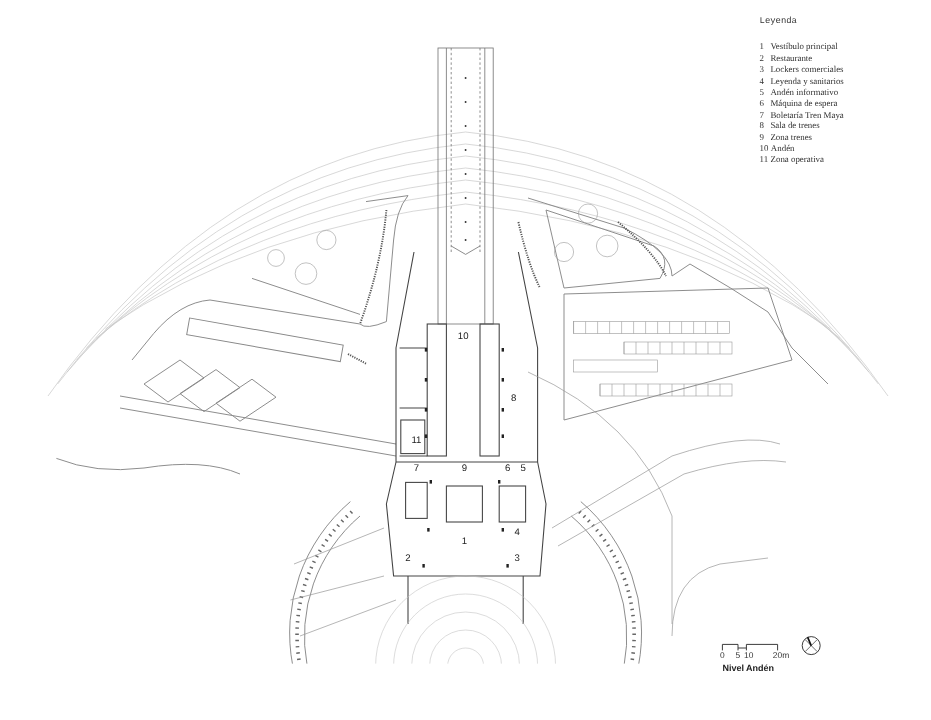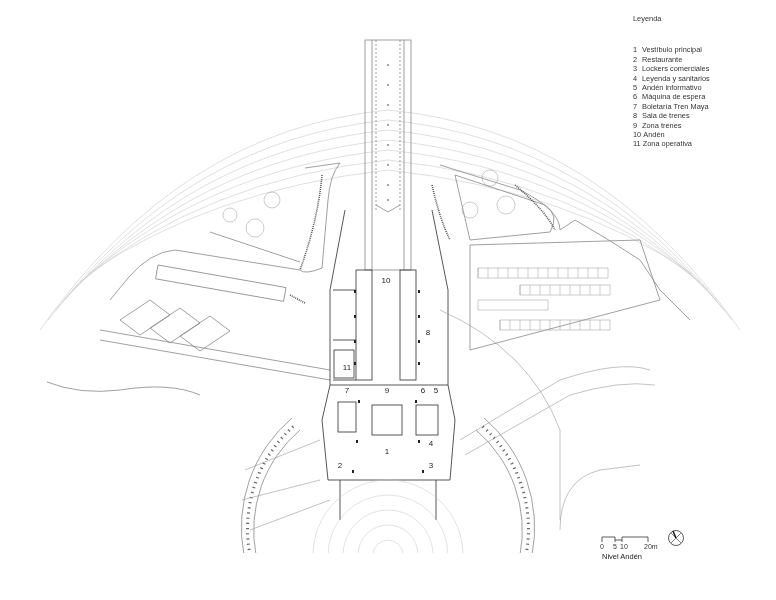--- a/index.html
+++ b/index.html
@@ -1,25 +1,25 @@
 <!DOCTYPE html>
 <html><head>
 <meta charset="utf-8">
 <style>
   html,body{margin:0;padding:0;background:#ffffff;}
   body{width:776px;height:600px;position:relative;overflow:hidden;font-family:"Liberation Sans",sans-serif;color:#222;}
   #plan{position:absolute;left:0;top:0;width:776px;height:600px;}
   .legend{position:absolute;left:633px;top:14px;font-size:7.4px;line-height:9.4px;color:#333;}
-  .legend-title{margin-bottom:22px;}
-  .legend ol{list-style:none;margin:0;padding:0;}
+  .legend-title{margin-bottom:11px;font-family:Liberation Mono, monospace;}
+  .legend ol{list-style:none;margin:0;padding:0;font-family:Liberation Serif, serif;}
   .legend li{white-space:nowrap;}
   .legend .num{display:inline-block;min-width:7px;margin-right:2px;}
   .room-label{position:absolute;font-size:8px;color:#222;transform:translate(-50%,-50%);}
   .scalebar{position:absolute;left:600px;top:535px;font-size:7px;color:#333;}
-  .level-title{position:absolute;left:602px;top:552px;font-size:7.5px;font-weight:normal;color:#222;}
+  .level-title{position:absolute;left:602px;top:552px;font-size:7.5px;font-weight:bold;color:#222;}
   .north{position:absolute;left:667px;top:529px;}
 </style>
 </head>
 <body>
 
 <svg id="plan" viewBox="0 0 776 600" xmlns="http://www.w3.org/2000/svg">
   <g fill="none" stroke="#c9c9c9" stroke-width="0.6">
 
     <path d="M40 330 Q180 130 388 110 Q600 130 740 330"></path>
     <path d="M48 320 Q185 140 388 120 Q595 140 732 320"></path>

